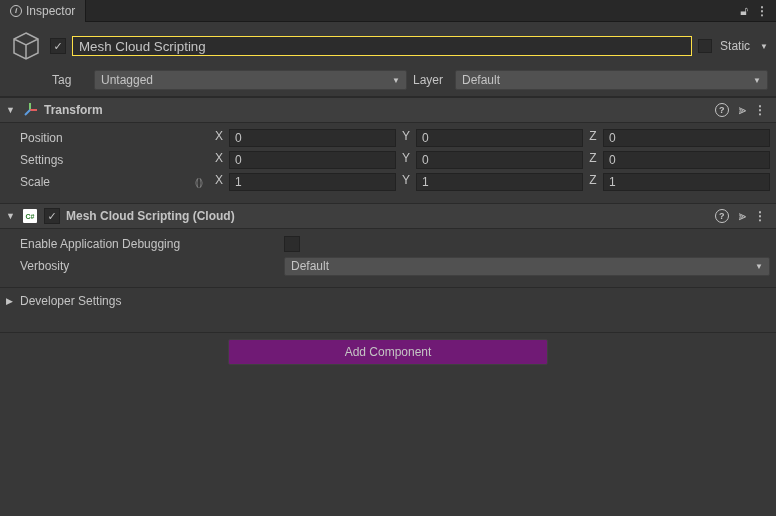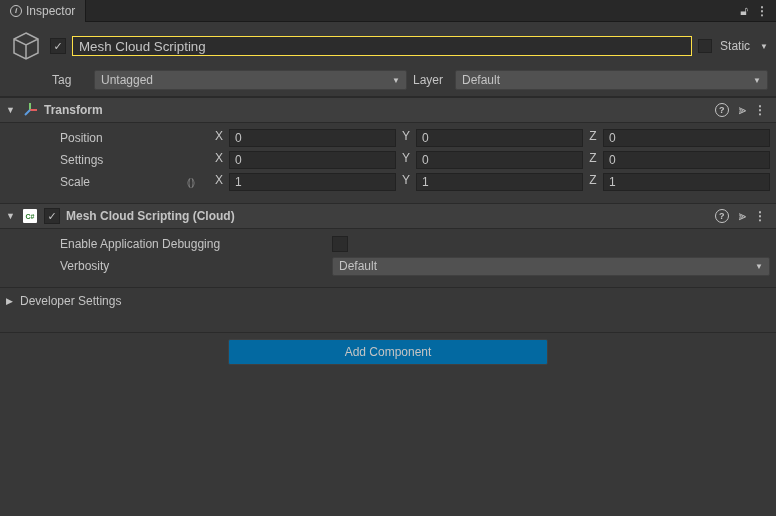--- a/index.html
+++ b/index.html
@@ -28,36 +28,36 @@
 .component-hdr { display: flex; align-items: center; background: #3e3e3e; padding: 4px 6px; border-top: 1px solid #2a2a2a; border-bottom: 1px solid #2a2a2a; gap: 6px; }
 .foldout { font-size: 9px; color: #c4c4c4; width: 10px; cursor: pointer; }
 .comp-icon { width: 16px; height: 16px; display: inline-flex; align-items: center; justify-content: center; }
 .comp-title { font-weight: bold; flex: 1; }
 .hdr-icons { display: flex; gap: 10px; align-items: center; padding-right: 4px; }
 .help-icon { width: 14px; height: 14px; border: 1.5px solid #c4c4c4; border-radius: 50%; display: flex; align-items: center; justify-content: center; font-size: 9px; font-weight: bold; }
 .preset-icon { font-size: 13px; letter-spacing: -2px; }
 .menu-icon { font-size: 12px; font-weight: bold; }
 
 .comp-body { padding: 4px 6px 10px 20px; }
-.prop-row { display: flex; align-items: center; height: 22px; gap: 12px; margin-left: 40px; }
+.prop-row { display: flex; align-items: center; height: 22px; gap: 4px; }
 .prop-label { width: 260px; }
 .xyz-group { flex: 1; display: flex; gap: 4px; }
 .link-icon { margin-right: 6px; color: #888; font-size: 12px; }
 .spacer-link { width: 20px; }
 .axis-label { width: 12px; text-align: center; }
 .num-input { flex: 1; background: #2c2c2c; border: 1px solid #222; padding: 2px 5px; color: #c4c4c4; height: 18px; font-size: 12px; }
 
 .wide-button { display: block; width: calc(100% - 12px); margin: 4px 0; background: #585858; border: 1px solid #404040; color: #c4c4c4; padding: 4px; text-align: center; border-radius: 2px; }
 .prop-dropdown { flex: 1; background: #515151; border: 1px solid #404040; padding: 2px 6px; display: flex; justify-content: space-between; align-items: center; height: 19px; border-radius: 2px; }
 .prop-check { width: 16px; height: 16px; background: #2c2c2c; border: 1px solid #222; }
 
 .dev-row { display: flex; align-items: center; padding: 6px 6px; gap: 4px; border-top: 1px solid #2a2a2a; }
 
 .footer { margin-top: 18px; display: flex; justify-content: center; padding: 6px; border-top: 1px solid #2a2a2a; }
-.add-comp-btn { width: 320px; background: #0369a1; border: 1px solid #404040; padding: 5px; text-align: center; border-radius: 2px; color: #c4c4c4; }
+.add-comp-btn { width: 320px; background: #701a75; border: 1px solid #404040; padding: 5px; text-align: center; border-radius: 2px; color: #c4c4c4; }
 
 .cs-icon { background: #fff; color: #2a7a2a; font-size: 7px; font-weight: bold; width: 14px; height: 14px; display: inline-flex; align-items: center; justify-content: center; border-radius: 1px; }
 .lock-icon { font-size: 12px; }
 </style>
 </head>
 <body>
 
 <div class="tab-bar">
   <div class="tab">
     <span class="info-icon">i</span>

